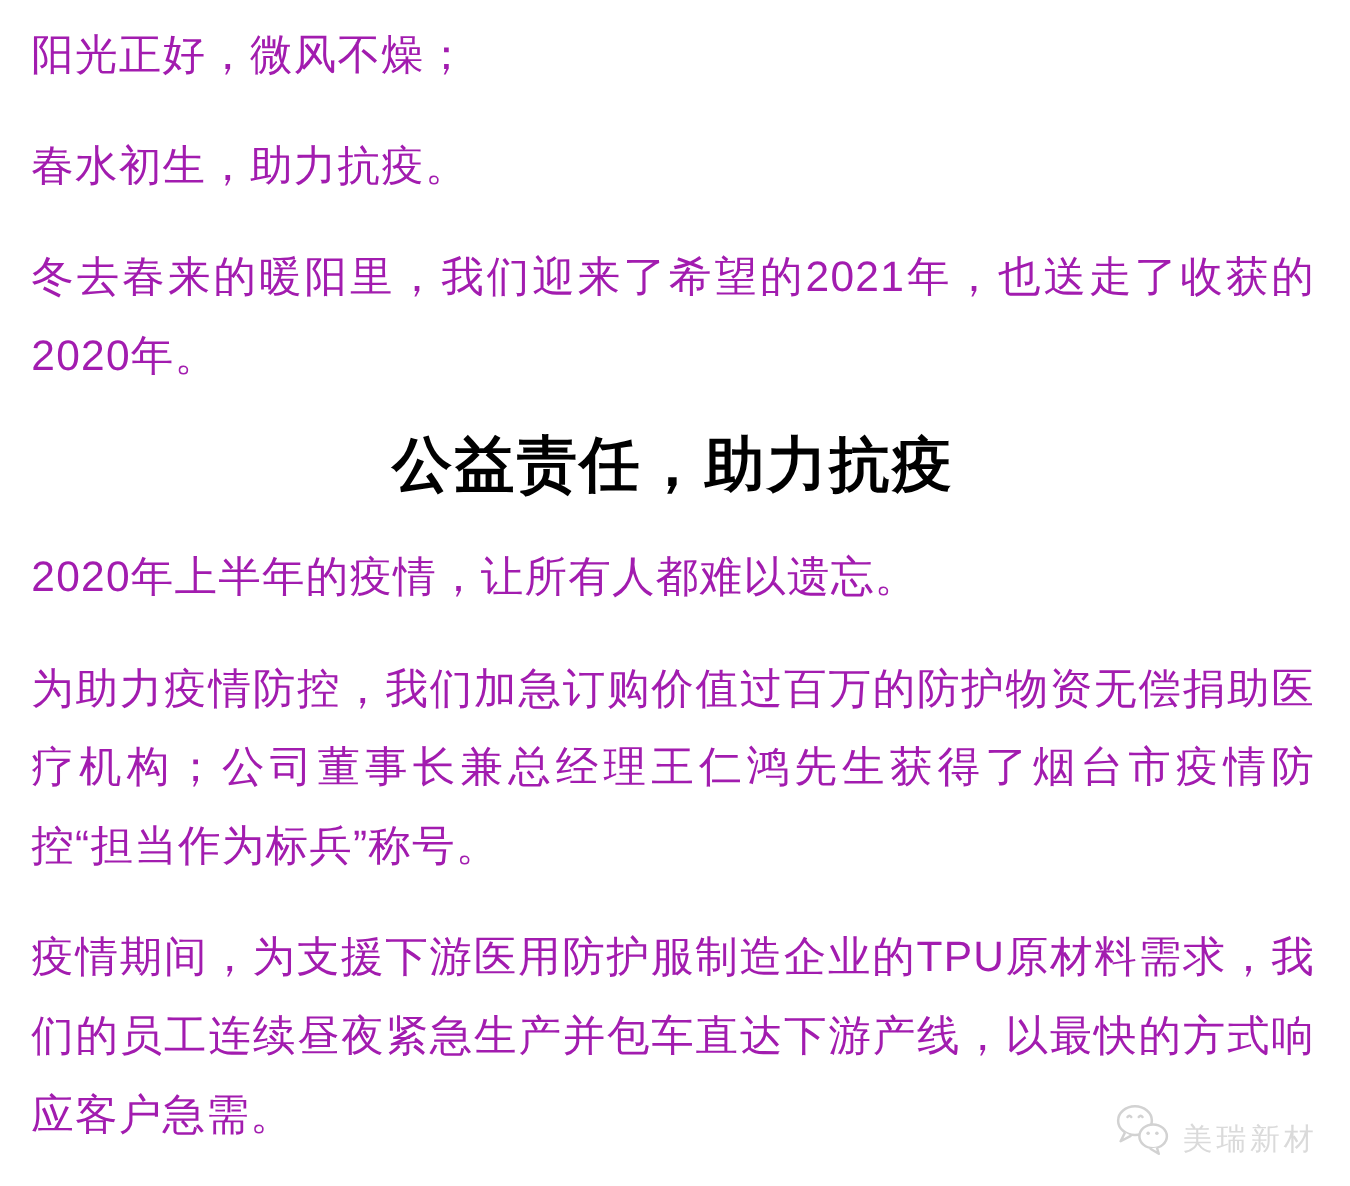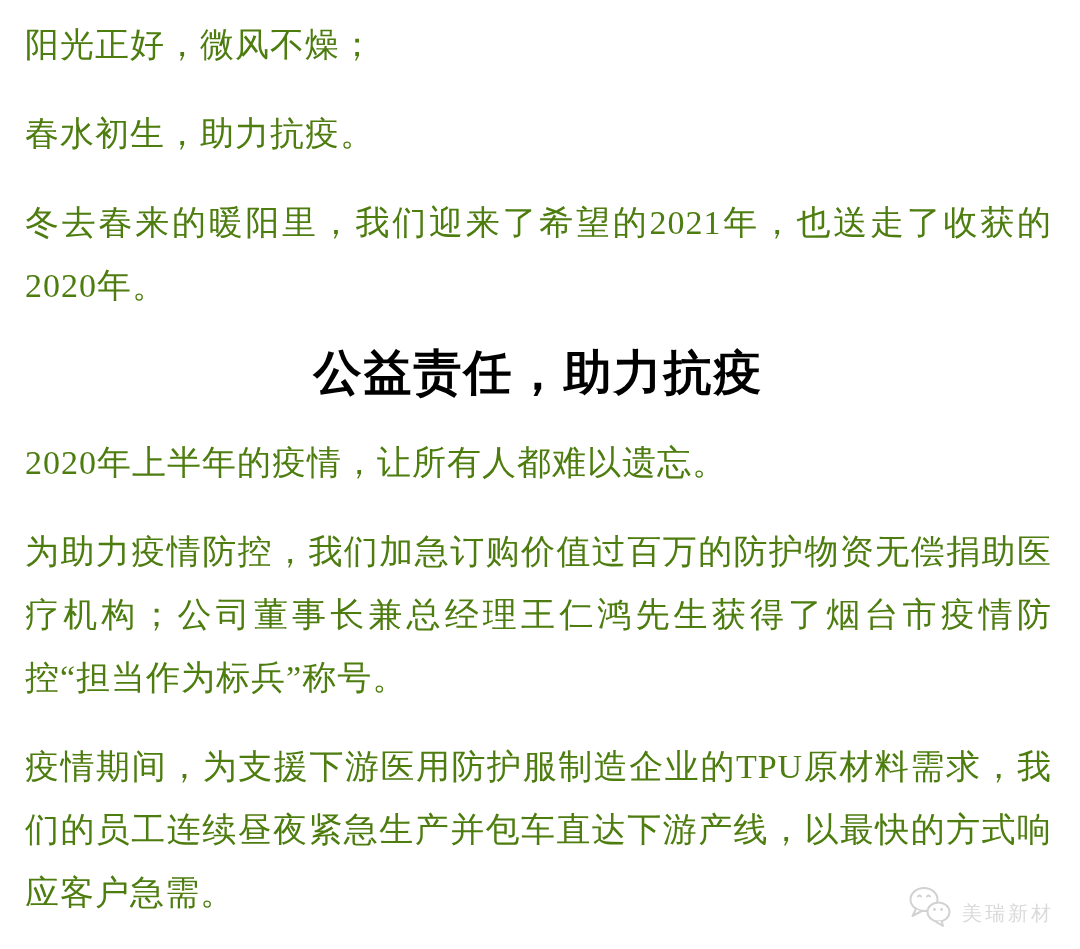--- a/index.html
+++ b/index.html
@@ -15,45 +15,44 @@
     overflow: hidden;
   }
   .article-body {
     padding: 13px 28px 0 25px;
   }
   p.body-text {
     margin: 0 0 26px 0;
     font-size: 34px;
     line-height: 63px;
     letter-spacing: 1px;
-    color: #4d7c0f;
+    color: #a21caf;
     font-weight: 300;
     text-align: justify;
-    font-family: Liberation Serif, serif;
   }
   h2.section-heading {
     margin: 24px 0 28px 0;
     font-size: 48px;
     line-height: 60px;
     letter-spacing: 2px;
     color: #000000;
     font-weight: 700;
     text-align: center;
   }
   .watermark {
     position: absolute;
     right: 26px;
     bottom: 22px;
     display: flex;
     align-items: center;
     gap: 9px;
     pointer-events: none;
   }
   .watermark-label {
-    font-size: 20px;
+    font-size: 24px;
     letter-spacing: 3px;
     color: #dadada;
     text-shadow: 1px 1px 0 #ffffff;
     font-weight: 300;
     margin-top: 16px;
   }
   .wechat-icon svg {
     display: block;
   }
 </style>

